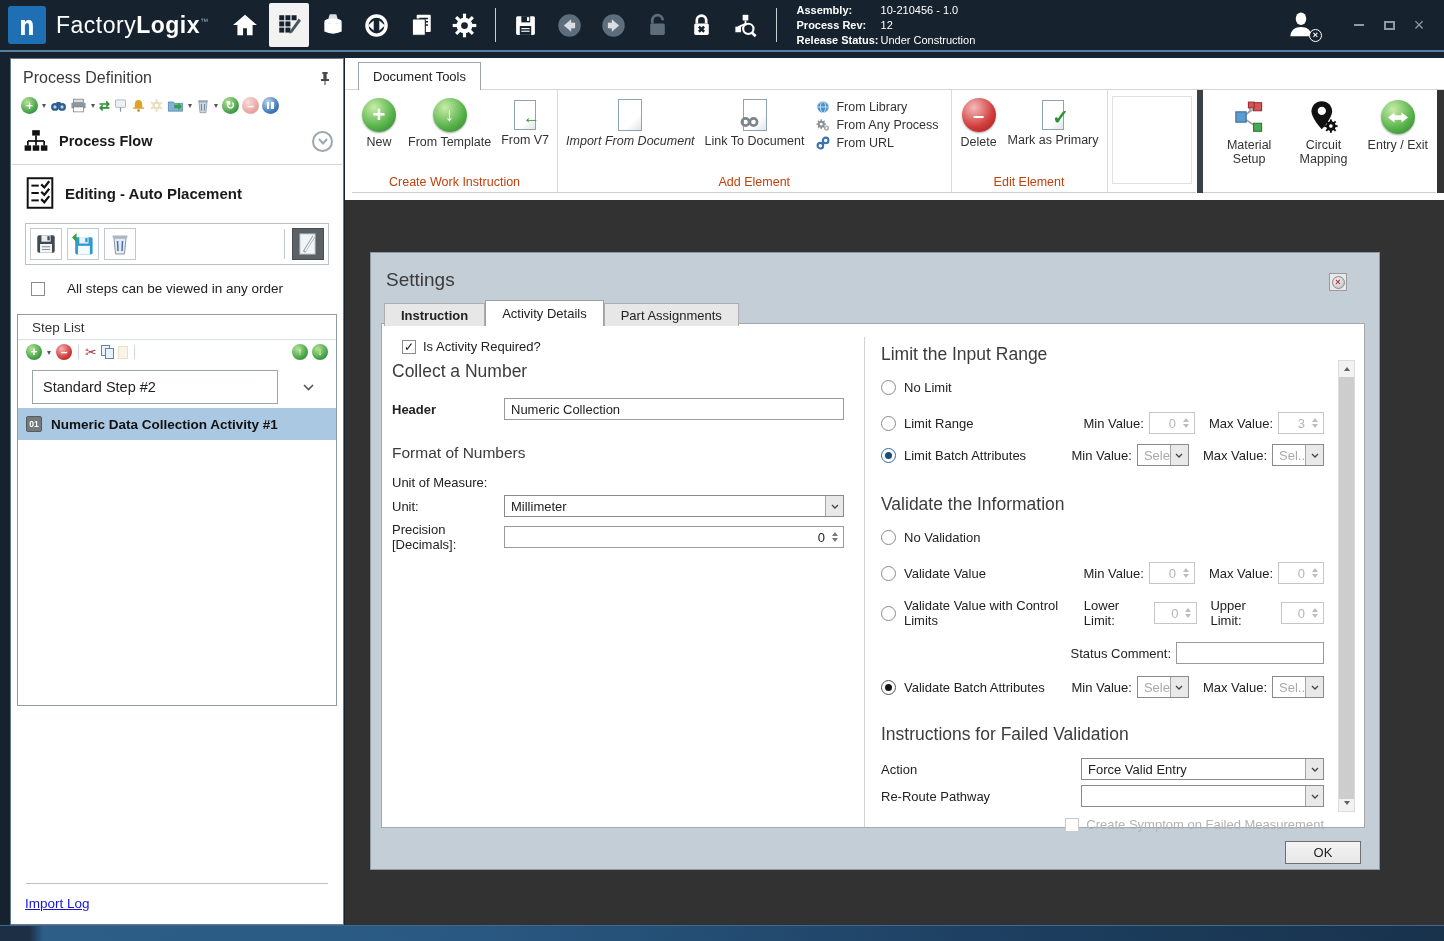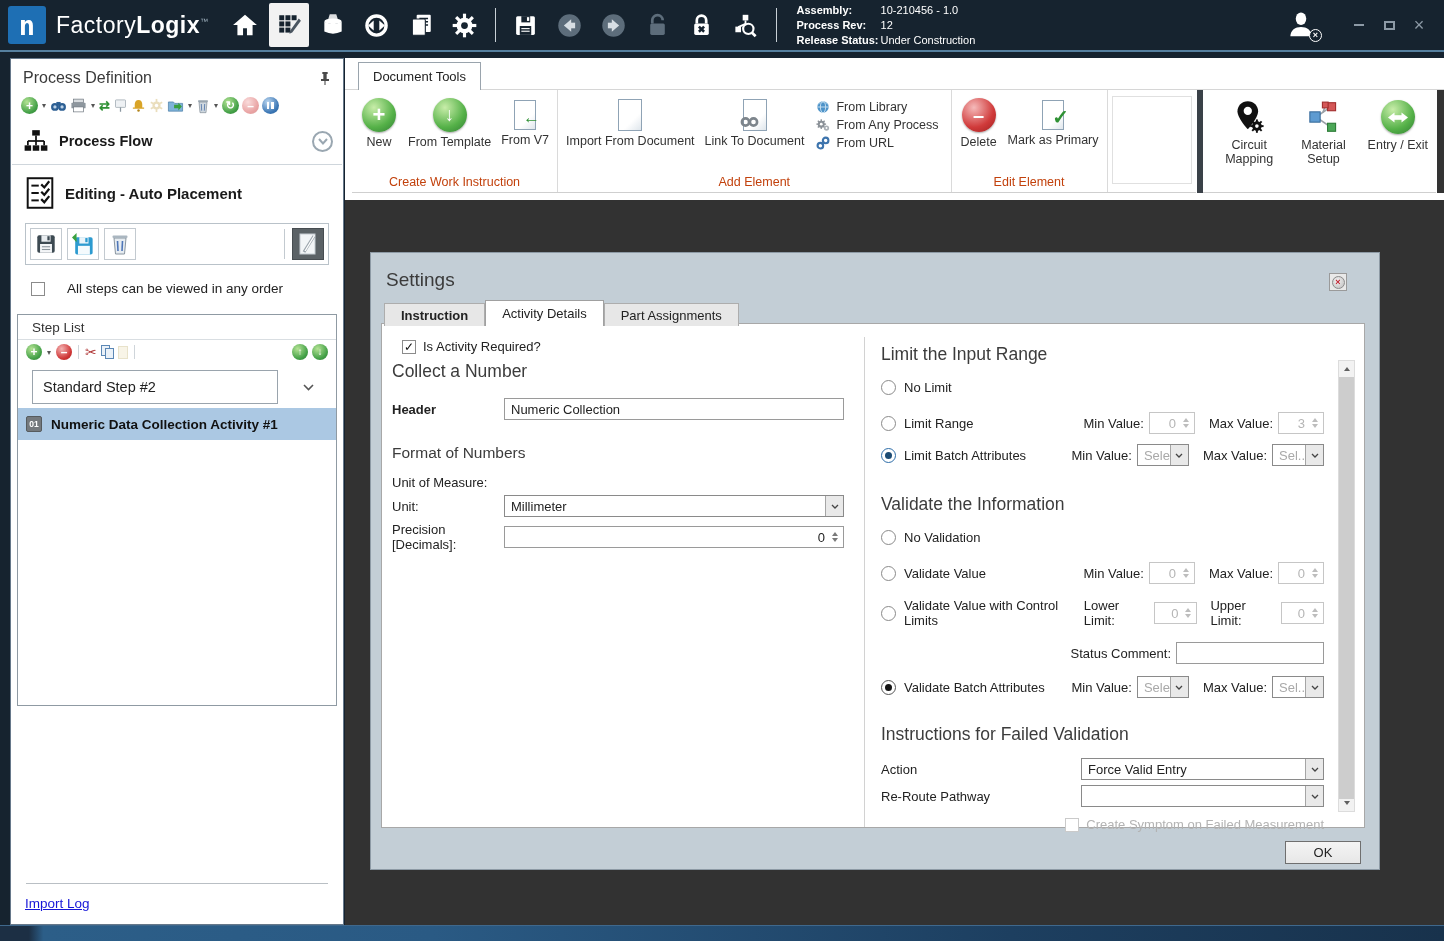--- a/index.html
+++ b/index.html
@@ -534,21 +534,21 @@
                 <span class="pg-overlay" style="color:#2f9134; font-size:17px; right:-5px; top:7px;">←</span>
               </span>
             <span class="rlabel">From V7</span>
           </div>
         </div>
         <div class="rgroup-label">Create Work Instruction</div>
       </div>
 
       <div class="rgroup">
         <div class="rbuttons">
-          <div class="rbtn" style="min-width:92px;">
+          <div class="rbtn" style="min-width:92px;font-style:italic;">
             <span class="pageicon big" style="margin-top:1px;"></span>
             <span class="rlabel">Import From Document</span>
           </div>
           <div class="rbtn" style="min-width:72px;">
             <span class="pageicon big" style="margin-top:1px;">
               <svg class="pg-overlay" style="left:-4px; bottom:2px;" width="20" height="12" viewBox="0 0 20 12">
                   <g fill="none" stroke="#7d858c" stroke-width="2.6">
                     <circle cx="5.5" cy="6" r="3.6"></circle>
                     <circle cx="13.5" cy="6" r="3.6"></circle>
                   </g>
@@ -612,49 +612,49 @@
         <div class="rgroup-label">Edit Element</div>
       </div>
 
       <div style="flex:1; margin:6px 4px 8px 4px; border:1px solid #e0e0e0;"></div>
     </div>
 
     <div class="ribbon-gap"></div>
 
     <div class="ribbon-side">
       <div class="sidebtn">
+        <svg width="32" height="34" viewBox="0 0 28 28">
+          <g stroke="#9aa0a6" stroke-width="1.4" fill="none">
+              <line x1="8" y1="14" x2="21" y2="5"></line>
+              <line x1="8" y1="14" x2="21" y2="23"></line>
+              <line x1="14" y1="10" x2="16" y2="4"></line>
+            </g>
+          <rect x="2.5" y="9.5" width="9" height="9" fill="#5e9bd1" stroke="#3c6f9e"></rect>
+          <rect x="18" y="1.5" width="7" height="7" fill="#d45757" stroke="#a33030"></rect>
+          <rect x="13.5" y="1" width="5" height="5" fill="#d45757" stroke="#a33030"></rect>
+          <rect x="18" y="19.5" width="7" height="7" fill="#4ca757" stroke="#2f7d3a"></rect>
+        </svg>
+        <span>Material Setup</span>
+      </div>
+      <div class="sidebtn">
         <svg width="32" height="34" viewBox="0 0 26 28">
           <path d="M12 1 C7 1 3.5 4.8 3.5 9.2 c0 5.8 8.5 14.8 8.5 14.8 s8.5-9 8.5-14.8 C20.5 4.8 17 1 12 1 z" fill="#111"></path>
             <circle cx="12" cy="9" r="3.4" fill="#fff"></circle>
           <g fill="#111">
               <circle cx="19.5" cy="21.5" r="4"></circle>
               <rect x="18.7" y="16" width="1.6" height="11" transform="rotate(45 19.5 21.5)"></rect>
               <rect x="18.7" y="16" width="1.6" height="11" transform="rotate(90 19.5 21.5)"></rect>
               <rect x="18.7" y="16" width="1.6" height="11"></rect>
               <rect x="18.7" y="16" width="1.6" height="11" transform="rotate(135 19.5 21.5)"></rect>
             </g>
             <circle cx="19.5" cy="21.5" r="1.5" fill="#fff"></circle>
         </svg>
         <span>Circuit Mapping</span>
       </div>
       <div class="sidebtn">
-        <svg width="32" height="34" viewBox="0 0 28 28">
-          <g stroke="#9aa0a6" stroke-width="1.4" fill="none">
-              <line x1="8" y1="14" x2="21" y2="5"></line>
-              <line x1="8" y1="14" x2="21" y2="23"></line>
-              <line x1="14" y1="10" x2="16" y2="4"></line>
-            </g>
-          <rect x="2.5" y="9.5" width="9" height="9" fill="#5e9bd1" stroke="#3c6f9e"></rect>
-          <rect x="18" y="1.5" width="7" height="7" fill="#d45757" stroke="#a33030"></rect>
-          <rect x="13.5" y="1" width="5" height="5" fill="#d45757" stroke="#a33030"></rect>
-          <rect x="18" y="19.5" width="7" height="7" fill="#4ca757" stroke="#2f7d3a"></rect>
-        </svg>
-        <span>Material Setup</span>
-      </div>
-      <div class="sidebtn">
         <span class="gcircle green">
           <svg width="20" height="11" viewBox="0 0 20 11">
               <polygon points="0,5.5 6.5,0.5 6.5,10.5" fill="#fff"></polygon>
               <rect x="5.5" y="3.2" width="9" height="4.6" fill="#fff"></rect>
               <polygon points="20,5.5 13.5,0.5 13.5,10.5" fill="#fff"></polygon>
             </svg>
         </span>
         <span>Entry / Exit</span>
       </div>
     </div>

